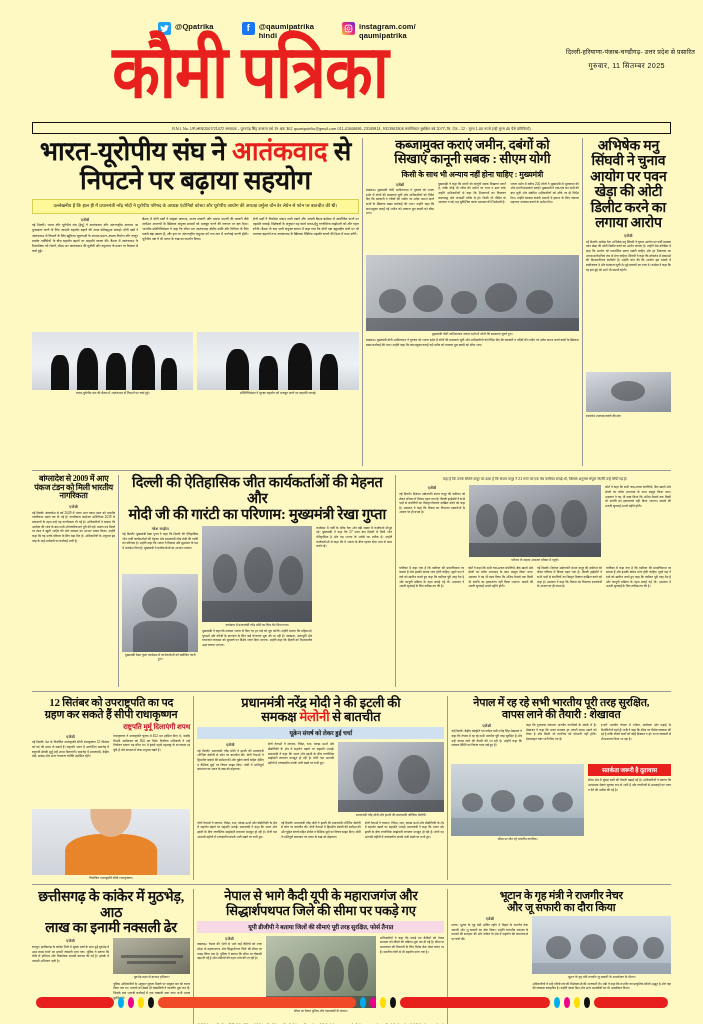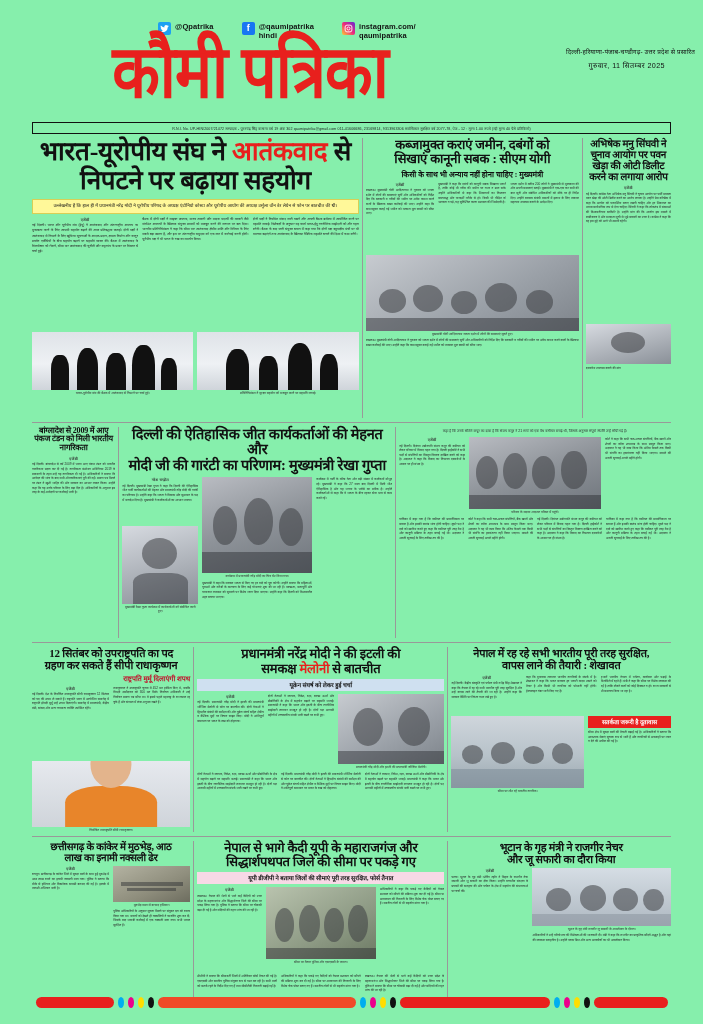--- a/index.html
+++ b/index.html
@@ -2,21 +2,21 @@
 <html><head>
 <meta charset="utf-8">
 <style>
   * { box-sizing: border-box; margin: 0; padding: 0; }
   html, body {
     width: 703px; height: 1024px;
     background: #ffffff;
     font-family: "Liberation Sans", sans-serif;
     overflow: hidden;
   }
-  .page { position: relative; width: 703px; height: 1024px; background:#86efac; }
+  .page { position: relative; width: 703px; height: 1024px; background:#fef9c3; }
 
   
   .masthead { position: relative; height: 122px; }
   .social-row {
     position: absolute; top: 22px; left: 158px;
     display: flex; gap: 28px; align-items: flex-start;
   }
   .social { display: flex; gap: 4px; align-items: flex-start; }
   .sq {
     width: 13px; height: 13px; border-radius: 2px; flex: 0 0 auto;
@@ -79,21 +79,21 @@
   
   .hl {
     font-family: "Liberation Serif", serif;
     font-weight: bold; color:#111; line-height: 1.1;
     text-align:center; letter-spacing: -.2px;
   }
   .hl-lead { font-size: 26px; }
   .hl-2 { font-size: 14.5px; }
   .hl-3 { font-size: 13px; }
   .hl-4 { font-size: 11px; }
-  .hl-5 { font-size: 10px; font-family: Liberation Serif, serif; }
+  .hl-5 { font-size: 14px; font-family: Liberation Serif, serif; }
   .hl-6 { font-size: 8px; }
   .red { color:#e8201d; }
   .sub-line {
     font-family:"Liberation Serif", serif; font-weight:bold;
     text-align:center; font-size:7.6px; color:#111; margin-top:2px;
   }
   .yellow-band {
     background:#fff899; border:.6px solid #d8cf55;
     font-size:4.6px; line-height:1.45; color:#1a1a1a;
     text-align:center; padding:3px 4px; margin-top:4px;

